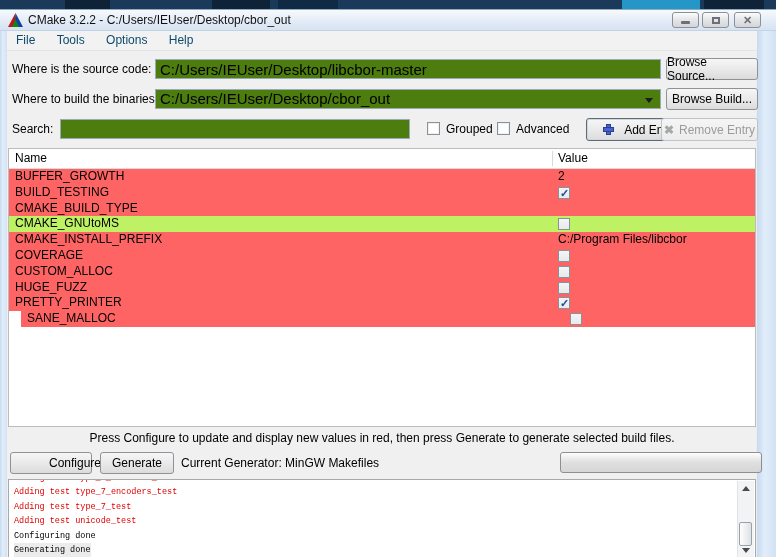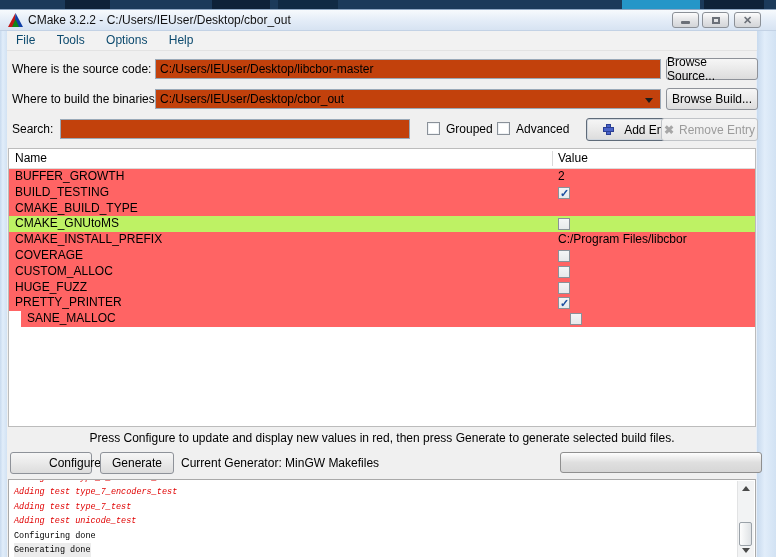--- a/index.html
+++ b/index.html
@@ -22,22 +22,22 @@
   .winbtn .x{color:#6b7078;font-weight:bold;font-size:11px;line-height:11px;}
   .frame-side{position:absolute;top:31px;bottom:0;background:linear-gradient(90deg,#c8daee,#e1edfa 40%,#d2e2f3);}
   #frame-left{left:0;width:7px;}
   #frame-right{right:0;width:19px;border-left:1px solid #e8eef6;}
   
   .menubar{position:absolute;left:7px;top:31px;width:750px;height:19px;background:#f2f2f2;
            border-bottom:1px solid #e3e3e3;}
   .menu-item{display:inline-block;padding:0 9px;line-height:19px;color:#0c4a6e;}
   
   .lbl{position:absolute;color:#000;}
-  .tfield{position:absolute;height:20px;background:#c2410c;border:1px solid #9aa9b8;box-sizing:border-box;
-          font-family:"Liberation Sans",sans-serif;font-size:12px;padding:0 4px;color:#000;}
+  .tfield{position:absolute;height:20px;background:#4d7c0f;border:1px solid #9aa9b8;box-sizing:border-box;
+          font-family:"Liberation Sans",sans-serif;font-size:15px;padding:0 4px;color:#000;}
   .btn{position:absolute;border:1px solid #8e9299;border-radius:3px;box-sizing:border-box;
        background:linear-gradient(180deg,#f6f6f6,#ebebeb 45%,#dcdcdc);
        font-family:"Liberation Sans",sans-serif;font-size:12px;color:#000;
        display:flex;align-items:center;justify-content:center;gap:5px;}
   .btn.disabled{color:#9b9b9b;border-color:#c0c3c7;background:linear-gradient(180deg,#f5f5f5,#ececec);}
   .combo-arrow{position:absolute;right:7px;top:8px;width:0;height:0;
                border-left:4px solid transparent;border-right:4px solid transparent;border-top:5px solid #1c1c1c;}
   .cb{position:absolute;width:13px;height:13px;background:#fff;border:1px solid #8a9199;box-sizing:border-box;
       box-shadow:inset 0 0 0 1px #eef1f4;}
   .plus-icon{width:11px;height:11px;position:relative;}
@@ -62,21 +62,21 @@
   .message{position:absolute;left:8px;top:431px;width:748px;text-align:center;color:#000;}
   .gen-label{position:absolute;left:181px;top:452px;line-height:22px;}
   .progress{position:absolute;left:560px;top:452px;width:202px;height:21px;border:1px solid #8f8f8f;
             border-radius:3px;box-sizing:border-box;background:linear-gradient(180deg,#fefefe,#dfdfdf 50%,#d6d6d6);}
   
   .log{position:absolute;left:8px;top:479px;width:748px;height:78px;background:#fff;
        border:1px solid #a9a9a9;border-bottom:none;box-sizing:border-box;overflow:hidden;
        font-family:"Liberation Mono","DejaVu Sans Mono",monospace;font-size:8.5px;}
   .log-lines{position:absolute;left:5px;top:2px;right:20px;}
   .logline{line-height:14.4px;white-space:pre;color:#000;width:max-content;}
-  .logline.red{color:#e00000;font-style:italic;}
+  .logline.red{color:#e00000;}
   .logline.clipped{margin-top:-11px;}
   .logline.hl{background:#ececec;}
   
   .sbar{position:absolute;top:1px;right:1px;width:16px;height:76px;background:#f2f3f4;border-left:1px solid #e2e3e4;}
   .sbtn{position:absolute;left:0;width:16px;height:14px;display:flex;align-items:center;justify-content:center;}
   .tri-up{width:0;height:0;border-left:4px solid transparent;border-right:4px solid transparent;border-bottom:5px solid #4a4a4a;}
   .tri-down{width:0;height:0;border-left:4px solid transparent;border-right:4px solid transparent;border-top:5px solid #4a4a4a;}
   .sthumb{position:absolute;left:1px;top:41px;width:13px;height:24px;border:1px solid #9aa1a8;border-radius:2px;
           background:linear-gradient(90deg,#fdfdfd,#dfe2e5);box-sizing:border-box;}
 </style>

